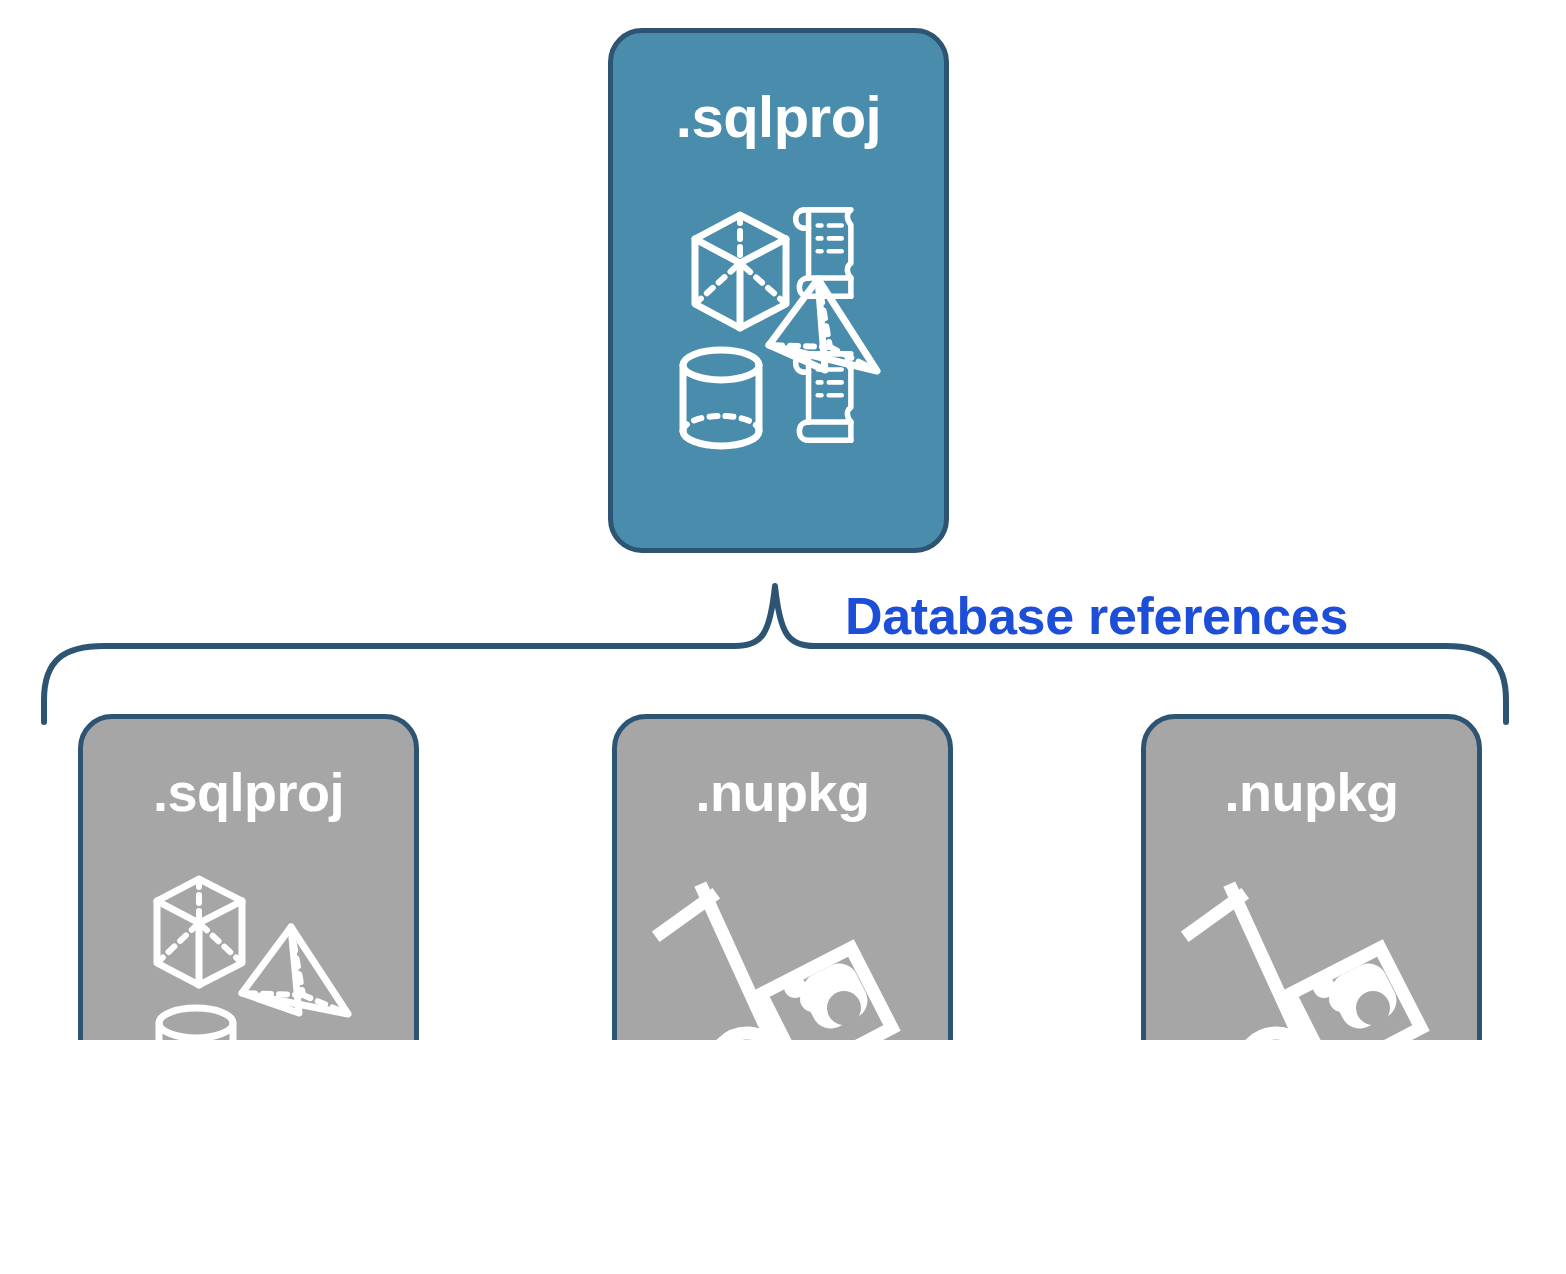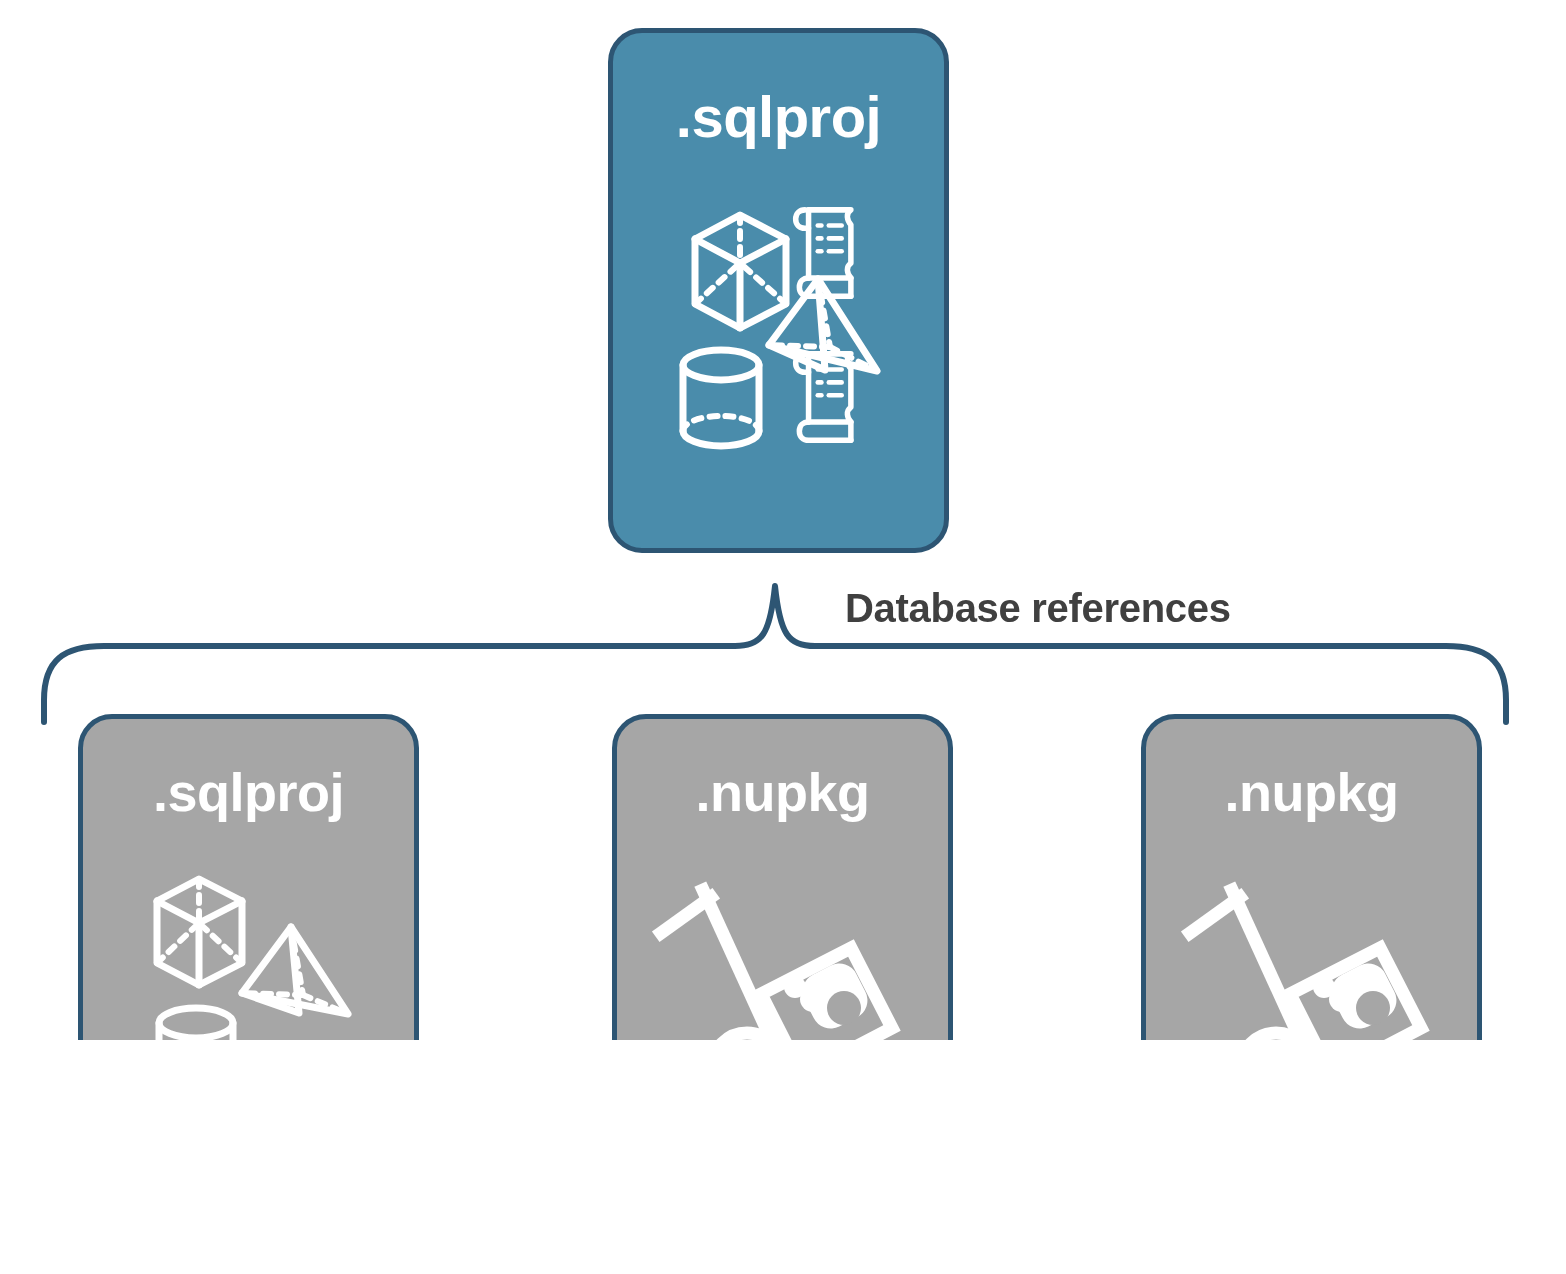--- a/index.html
+++ b/index.html
@@ -79,22 +79,22 @@
     left: 0; top: 0;
     width: 1566px; height: 1274px;
     pointer-events: none;
   }
 
   
   #bracket-label {
     position: absolute;
     left: 845px;
     top: 586px;
-    color: #404040;
-    font-size: 40px;
+    color: #1d4ed8;
+    font-size: 52px;
     font-weight: bold;
     letter-spacing: -0.3px;
     white-space: nowrap;
     user-select: none;
   }
 </style>
 </head>
 <body>
 
 <div id="diagram-root">

